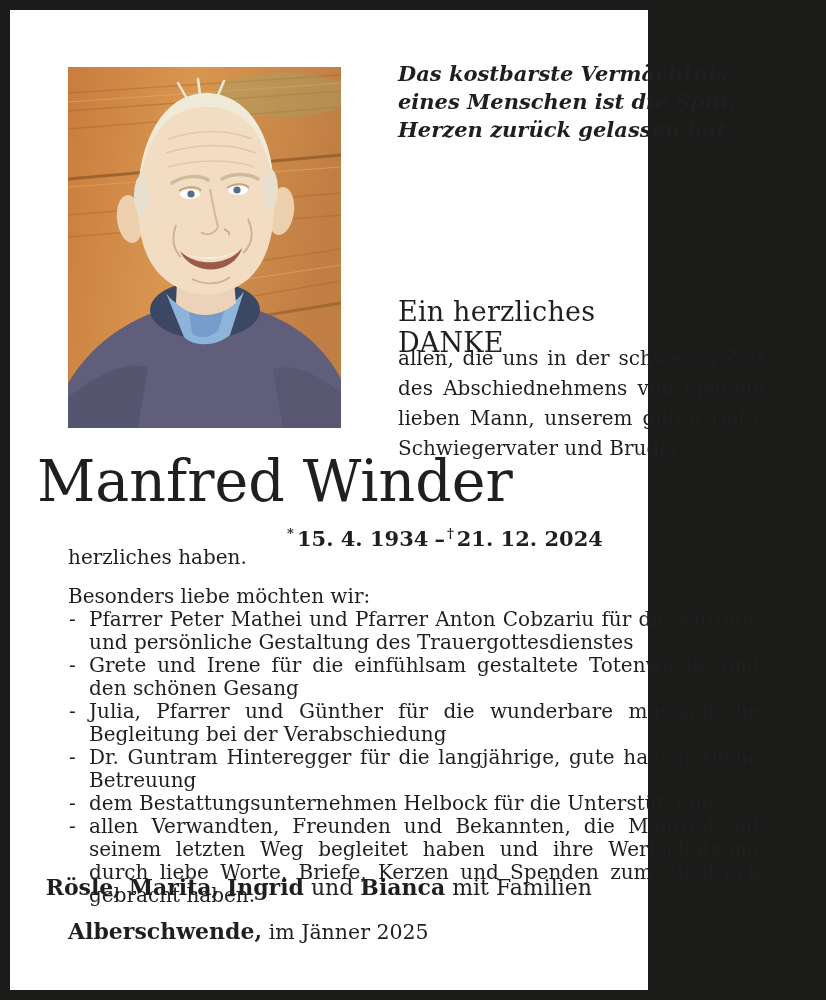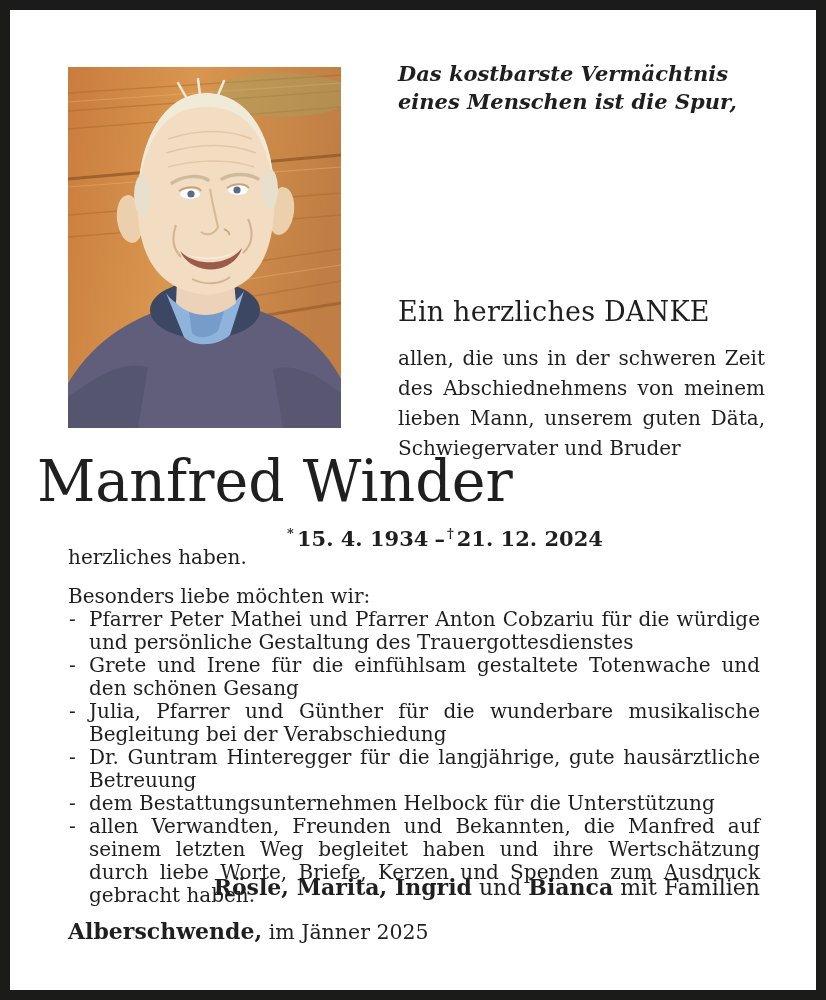--- a/index.html
+++ b/index.html
@@ -1,18 +1,18 @@
 <!DOCTYPE html>
 <html><head>
 <meta charset="utf-8">
 <style>
   html,body{margin:0;padding:0;background:#1b1b19;}
   .canvas{position:relative;width:826px;height:1000px;background:#1b1b19;
           font-family:"DejaVu Serif",serif;color:#1f1f1f;overflow:hidden;}
-  .sheet{position:absolute;left:10px;top:10px;width:806px;height:980px;background:#ffffff;}
+  .sheet{position:absolute;left:10px;top:10px;width:638px;height:980px;background:#ffffff;}
 
   .photo{position:absolute;left:58px;top:57px;width:273px;height:361px;overflow:hidden;}
   .photo svg{display:block;width:100%;height:100%;}
 
   .quote{position:absolute;left:388px;top:50px;width:375px;
          font-style:italic;font-weight:bold;font-size:21px;line-height:28px;}
   .quote span{display:block;}
 
   .danke{position:absolute;left:388px;top:286px;font-size:27px;letter-spacing:.2px;}
 
@@ -125,20 +125,21 @@
         <path d="M112 184 C128 200 160 199 174 181 C166 208 124 210 112 184 Z" fill="#9c5a4a"></path>
         <path d="M116 186 C130 195 158 194 170 183 C156 192 130 193 116 186 Z" fill="#f5efe2"></path>
 
         <path d="M124 212 C136 218 152 218 162 210" stroke="#d3b291" stroke-width="1.8" fill="none"></path>
       </svg>
     </div>
 
     <div class="quote">
       <span>Das kostbarste Vermächtnis</span>
       <span>eines Menschen ist die Spur,</span>
+      <span>Herzen zurück gelassen hat.</span>
     </div>
 
     <div class="danke">Ein herzliches DANKE</div>
 
     <div class="intro">allen, die uns in der schweren Zeit des Abschiednehmens von meinem lieben Mann, unserem guten Däta, Schwiegervater und Bruder</div>
 
     <div class="name">Manfred Winder</div>
 
     <div class="dates">
       <span class="sym">*</span><span>15. 4. 1934</span><span class="sep">–</span><span class="sym">†</span><span>21. 12. 2024</span>

